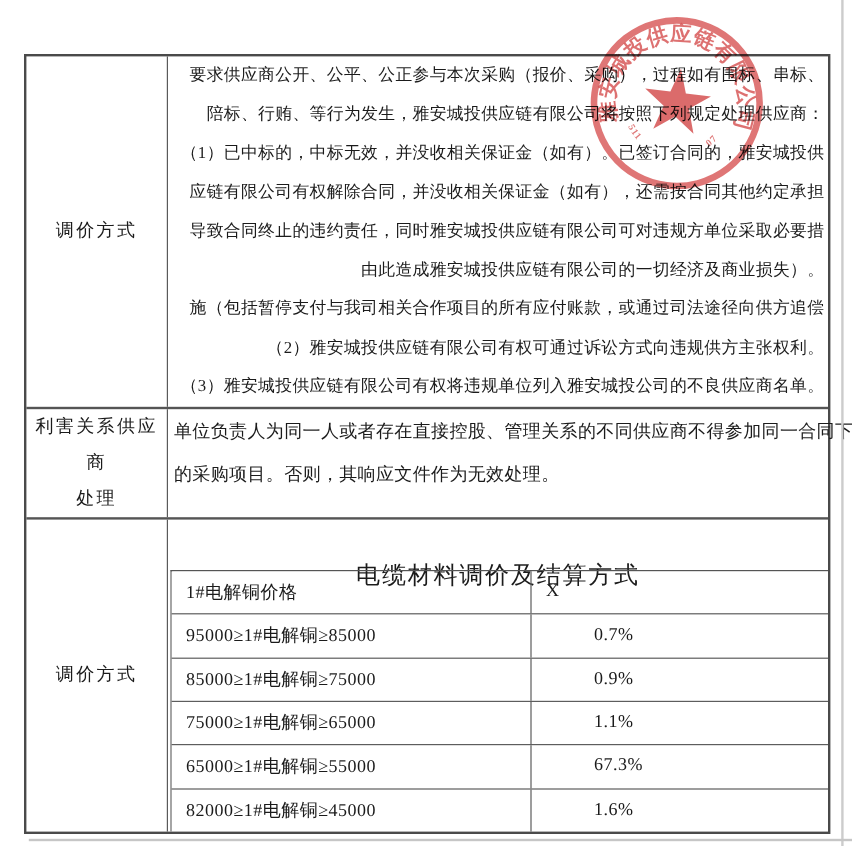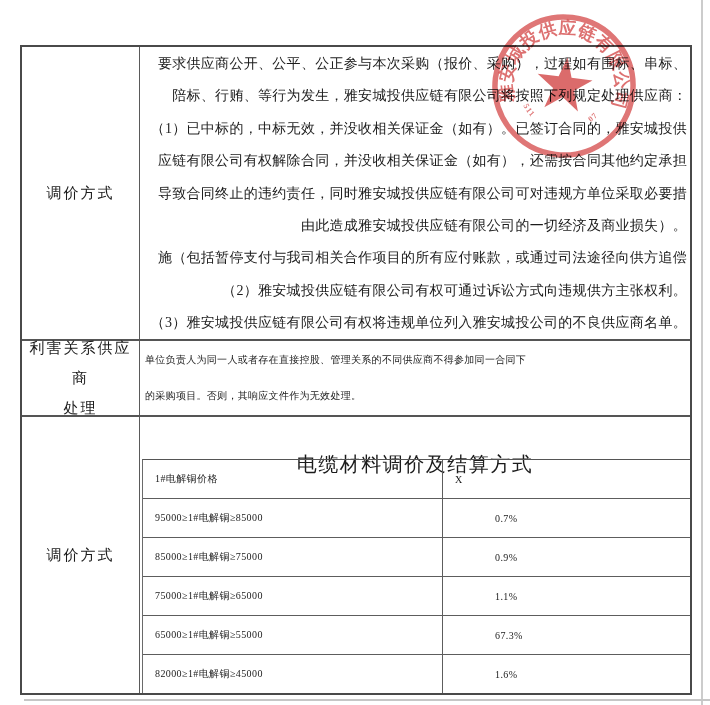--- a/index.html
+++ b/index.html
@@ -9,44 +9,44 @@
   }
   
   .doc-table{
     position:absolute;left:20px;top:45px;width:672px;height:650px;
     border:2px solid #4a4a4a;box-sizing:border-box;
     display:flex;flex-direction:column;
   }
   .trow{display:flex;box-sizing:border-box;}
   .trow + .trow{border-top:2px solid #555;}
   .row1{height:292px;}
-  .row2{height:76px;}
+  .row2{height:92px;}
   .row3{flex:1;}
   .label-cell{
     width:118px;box-sizing:border-box;border-right:1px solid #5a5a5a;
     display:flex;flex-direction:column;align-items:center;justify-content:center;
     font-size:15px;letter-spacing:2px;text-align:center;flex:none;
   }
   .label-cell .lbl-line{line-height:30px;}
   .content-cell{flex:1;box-sizing:border-box;position:relative;min-width:0;}
   .para{padding:1px 3px 0 5px;}
   .pline{line-height:32.4px;white-space:nowrap;font-size:14px;letter-spacing:0.3px;text-align:right;}
-  .pline2{line-height:36px;white-space:nowrap;font-size:10px;letter-spacing:0.3px;}
+  .pline2{line-height:36px;white-space:nowrap;font-size:15px;letter-spacing:0.3px;}
   
   .pt-title{
     height:42px;line-height:42px;text-align:center;font-size:20px;letter-spacing:1.5px;margin-top:26px;
   }
   .inner-table{
     position:absolute;left:2px;right:0;top:42px;bottom:0;
     border-top:1px solid #555;border-left:1px solid #6a6a6a;
     display:flex;flex-direction:column;box-sizing:border-box;
   }
   .irow{flex:1;display:flex;box-sizing:border-box;}
   .irow + .irow{border-top:1px solid #5d5d5d;gap:40px;}
-  .icell{box-sizing:border-box;display:flex;align-items:center;font-size:10px;letter-spacing:0.4px;}
+  .icell{box-sizing:border-box;display:flex;align-items:center;font-size:15px;letter-spacing:0.4px;}
   .icell.range{width:300px;padding-left:12px;border-right:1px solid #5d5d5d;flex:none;}
   .icell.rate{flex:1;padding-left:12px;}
   
   .seal{position:absolute;left:478px;top:0px;width:172px;height:172px;
         mix-blend-mode:multiply;opacity:0.88;pointer-events:none;}
   
   .edge-right{position:absolute;left:701px;top:0;width:2px;height:705px;background:#cccccc;}
   .edge-bottom{position:absolute;left:24px;top:699px;width:686px;height:2px;background:#c6c6c6;}
 </style>
 </head>

